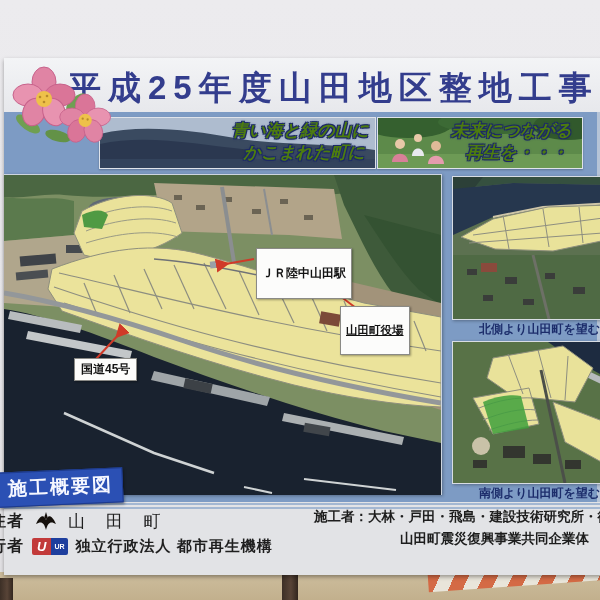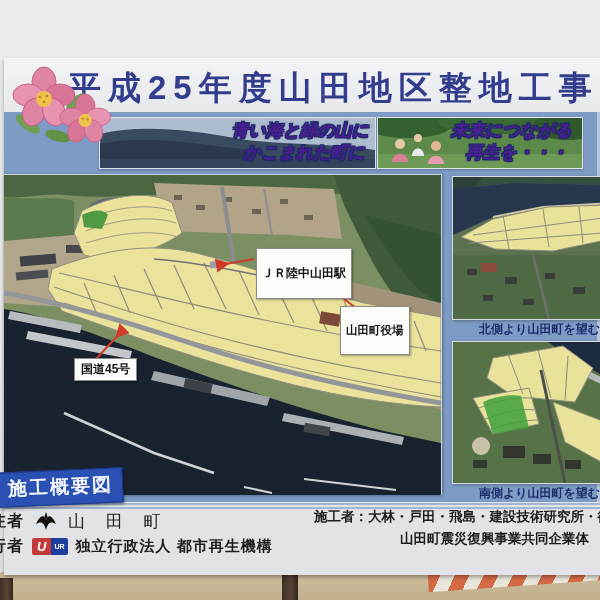--- a/index.html
+++ b/index.html
@@ -26,34 +26,34 @@
   .blue-panel{position:absolute;left:0;top:54px;width:600px;height:390px;
               background:#7d9bc4;}
   .board-right-edge{position:absolute;right:0;top:54px;width:7px;height:390px;
               background:#c9d2dd;opacity:.75;}
   
   .banner{position:absolute;top:59px;height:50px;border:1px solid #dfe3ea;
           box-shadow:0 1px 2px rgba(0,0,0,.25);overflow:hidden;}
   .banner.left{left:95px;width:275px;}
   .banner.right{left:373px;width:204px;}
   .banner-text{position:absolute;right:6px;top:2px;text-align:right;line-height:22px;
-          font-style:italic;font-weight:bold;font-size:17px;color:#4c1d95;
+          font-style:italic;font-weight:bold;font-size:17px;color:#4d7c0f;
           text-shadow:1px 1px 0 #1d2a66,-1px -1px 0 #1d2a66,1px -1px 0 #1d2a66,-1px 1px 0 #1d2a66,0 0 3px #1d2a66;
           white-space:nowrap;}
   .banner.right .banner-text{right:10px;}
   .banner-text .l2{padding-right:4px;}
   
   .map-wrap{position:absolute;left:0;top:116px;width:437px;height:320px;
             border-top:1px solid #cdd5df;border-right:1px solid #cdd5df;
             box-shadow:1px 1px 3px rgba(0,0,0,.3);overflow:hidden;}
   .label-box{position:absolute;background:#fcfcfb;border:1px solid #8a8a86;
              color:#131313;font-weight:bold;white-space:nowrap;z-index:5;
              box-shadow:1px 1px 2px rgba(0,0,0,.35);padding:16px 5px;}
   .lb-station{left:252px;top:190px;font-size:12px;}
-  .lb-townhall{left:336px;top:248px;font-size:11.5px;}
+  .lb-townhall{left:336px;top:248px;font-size:11.5px;text-decoration:underline;}
   .lb-route{left:43px;top:300px;font-size:12px;padding:2px 6px;margin-left:27px;}
   .map-tag{position:absolute;left:-6px;top:412px;z-index:6;background:#2b50b4;
            border:1px solid #1d3a8c;color:#f5f7ff;font-size:19px;font-weight:bold;
            letter-spacing:2px;padding:3px 9px 4px;transform:rotate(-2.5deg);
            box-shadow:1px 2px 3px rgba(0,0,0,.4);white-space:nowrap;}
   
   .photo{position:absolute;left:448px;width:158px;border:1px solid #d8dde4;
          box-shadow:1px 1px 3px rgba(0,0,0,.3);overflow:hidden;}
   .photo.p1{top:118px;height:142px;}
   .photo.p2{top:283px;height:141px;}

